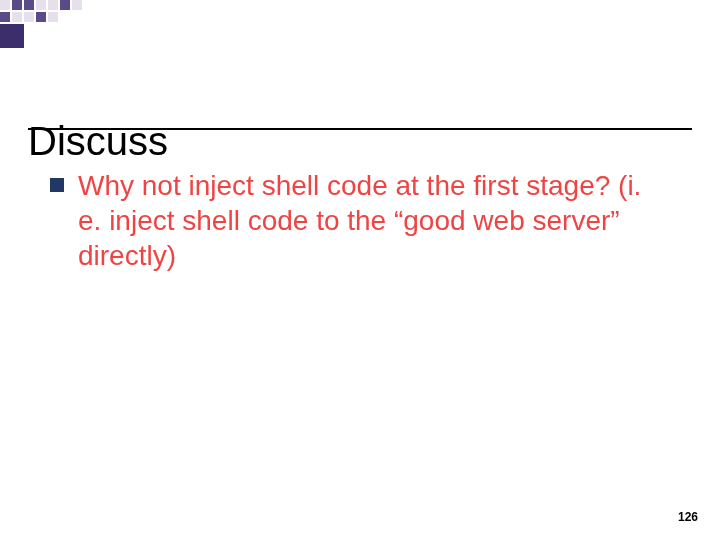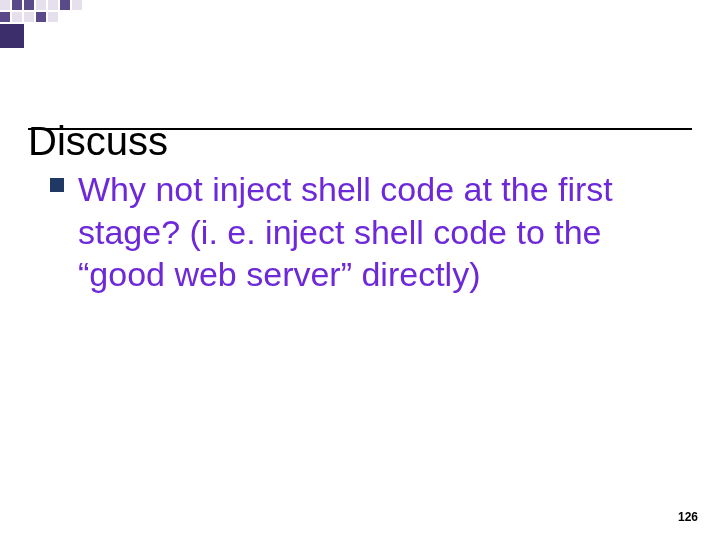--- a/index.html
+++ b/index.html
@@ -51,23 +51,23 @@
   }
   .bullet {
     width: 14px;
     height: 14px;
     background: #1f3864;
     margin-top: 10px;
     margin-right: 14px;
     flex-shrink: 0;
   }
   .bullet-text {
-    font-size: 34px;
+    font-size: 28px;
     line-height: 1.25;
-    color: #6d28d9;
+    color: #ef4444;
     max-width: 590px;
   }
   .page-number {
     position: absolute;
     bottom: 16px;
     right: 22px;
     font-size: 12px;
     font-weight: bold;
     color: #000;
   }

